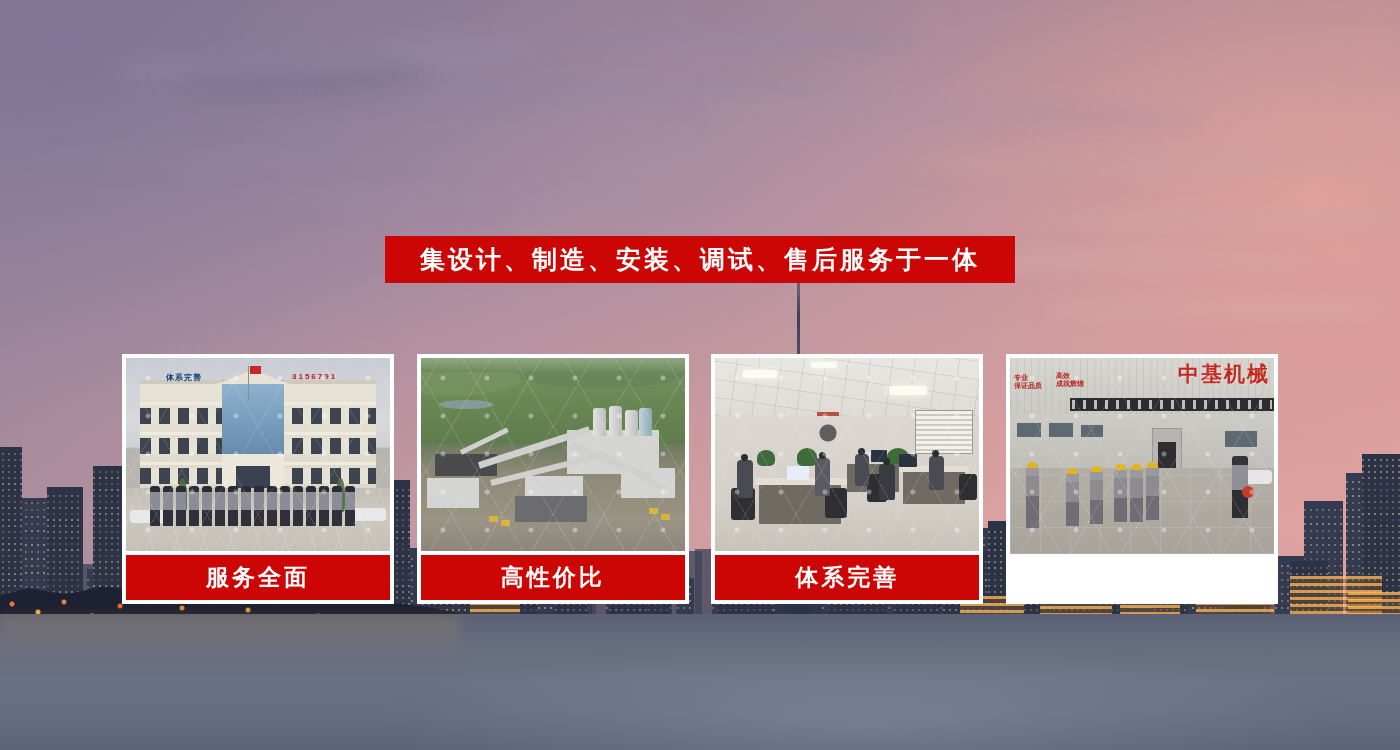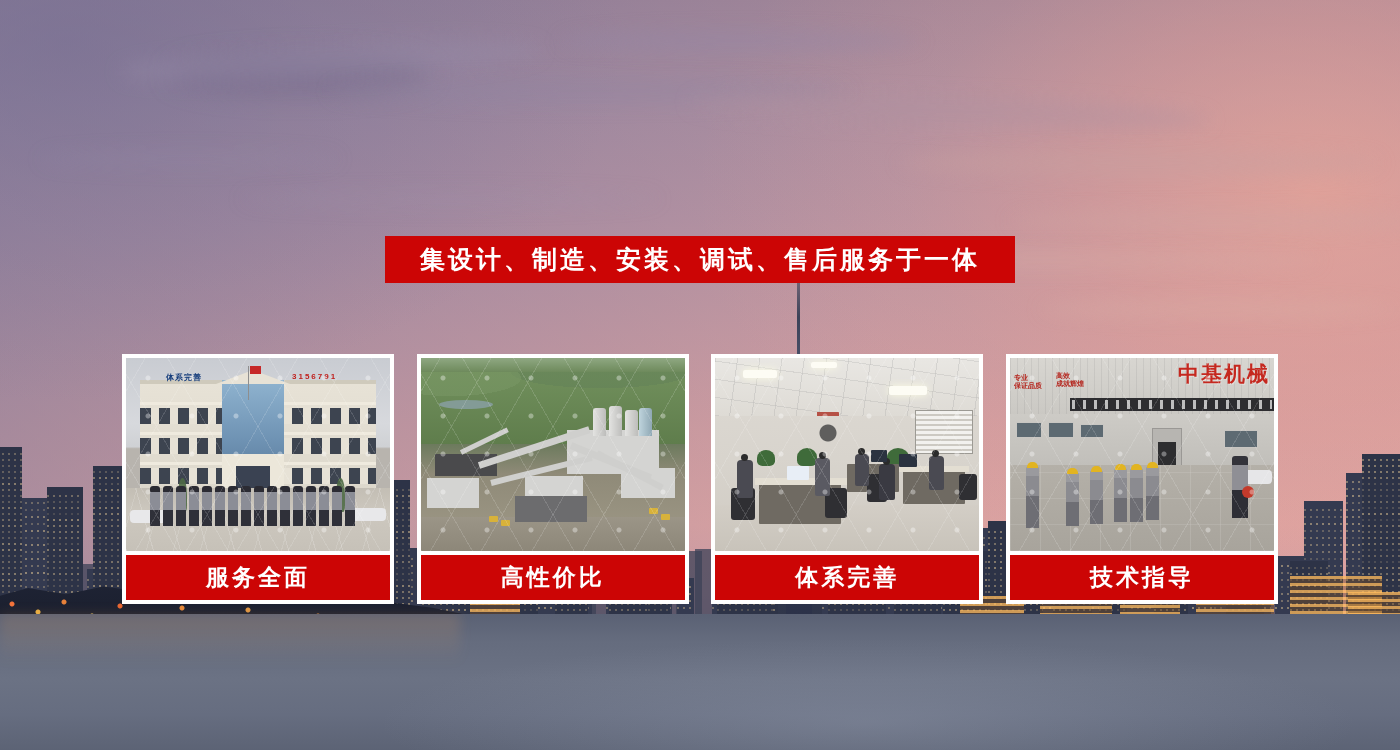--- a/index.html
+++ b/index.html
@@ -1742,19 +1742,16 @@
         <div class="p4-w" style="left:136px; top:108px;"></div>
         <div class="p4-hat" style="left:137px; top:104px;"></div>
 
         <div class="p4-car"></div>
         <div class="p4-boss"></div>
         <div class="p4-ball"></div>
 
         <div class="mesh"></div>
         <div class="mesh-dots"></div>
       </div>
-      <div class="cap">
-        <span>技术指导</span>
-      </div>
     </div>
 
   </div>
 </div>
 
 </body></html>

